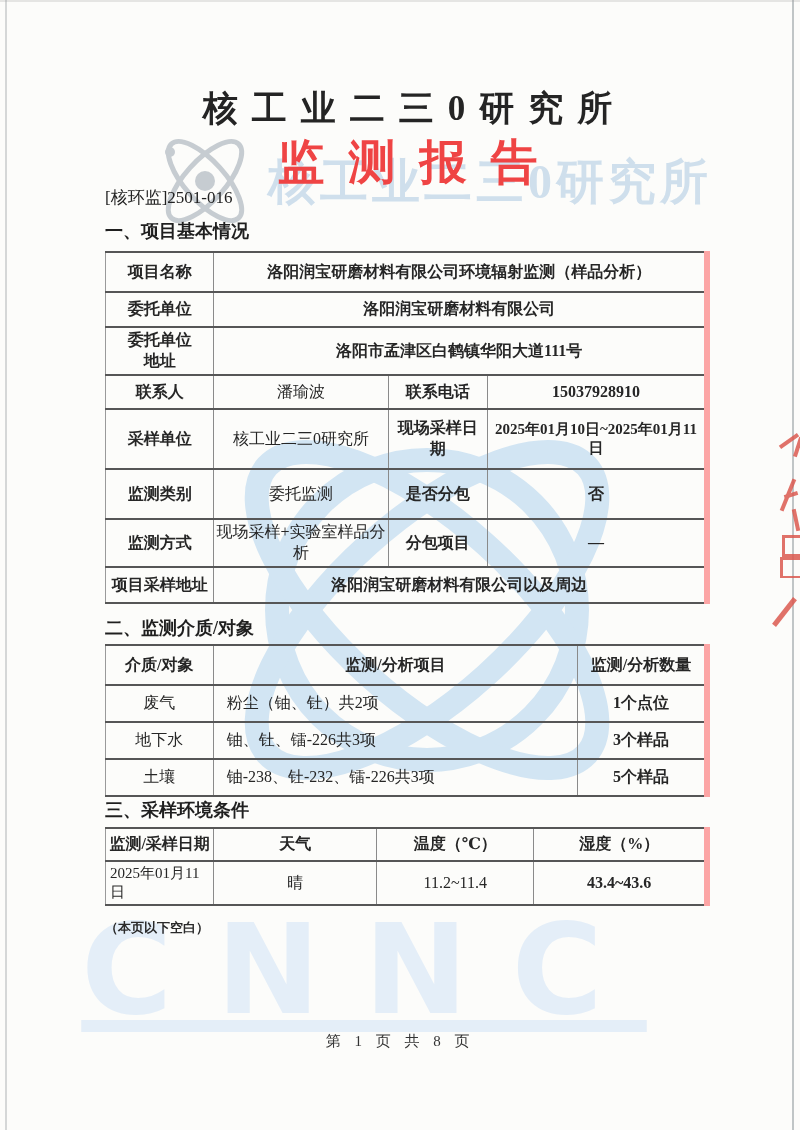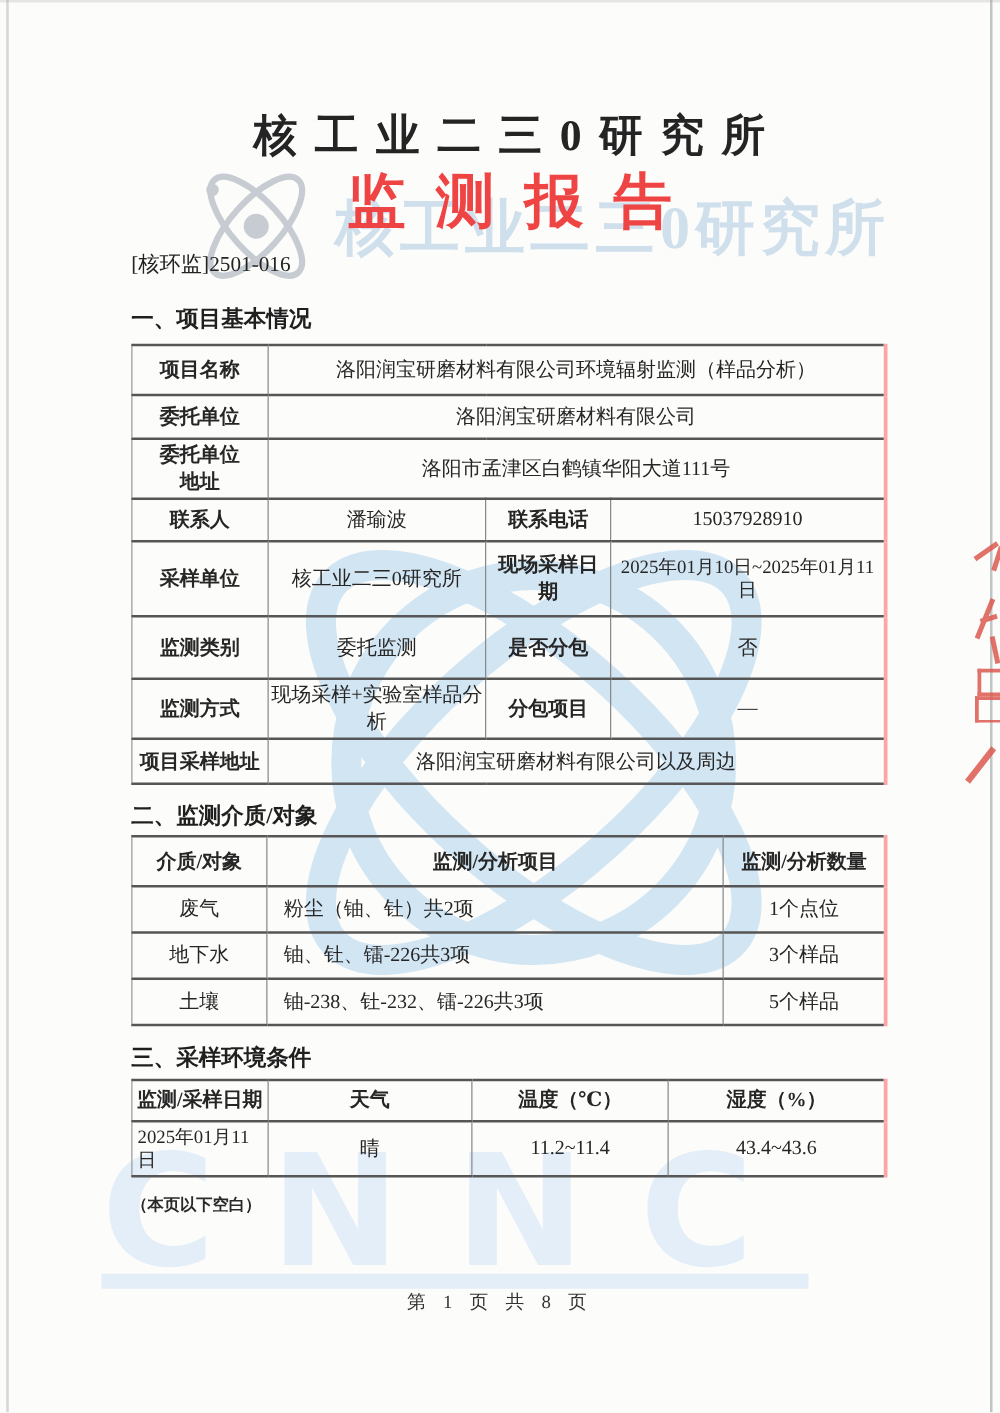--- a/index.html
+++ b/index.html
@@ -39,41 +39,41 @@
   .org-title{
     margin:0;padding-top:88px;
     text-align:center;font-size:35px;line-height:42px;
     font-weight:bold;letter-spacing:14px;padding-left:14px;color:#242424;
   }
   .report-title{
     margin:6px 0 0 0;text-align:center;
     font-size:47px;line-height:52px;font-weight:bold;
     letter-spacing:24px;padding-left:24px;color:#ef4444;
   }
-  .doc-number{margin-top:14px;font-size:17px;line-height:20px;}
+  .doc-number{margin-top:0;font-size:17px;line-height:20px;}
   .sec-heading{font-size:18px;line-height:22px;font-weight:bold;color:#1f1f1f;}
-  .sh1{margin-top:22px;}
+  .sh1{margin-top:12px;}
   .sh2{margin-top:13px;}
-  .sh3{margin-top:14px;}
+  .sh3{margin-top:2px;}
 
   table{border-collapse:collapse;width:605px;table-layout:fixed;}
   .t{margin-top:9px;}
   .t2{margin-top:5px;}
   .t3{margin-top:6px;}
   td,th{
     border-top:2px solid #565656;
     border-bottom:2px solid #565656;
     border-left:1px solid #8a8a8a;
     border-right:1px solid #8a8a8a;
     font-size:16px;padding:2px 4px;
     text-align:center;vertical-align:middle;
     color:#262626;overflow:hidden;
   }
   table .outer-l{border-left:1px solid #9a9a9a;}
-  table .outer-r{border-right:3px solid #fca5a5;}
+  table .outer-r{border-right:6px solid #fca5a5;font-weight:bold;}
   .lbl{font-weight:bold;white-space:pre-line;}
   .val{font-weight:normal;}
   .left{text-align:left;padding-left:13px;}
   .hdr{font-weight:bold;}
 
   .blank-note{margin-top:13px;font-size:13px;font-weight:bold;color:#2a2a2a;}
 
   .footer{
     position:absolute;left:0;top:1032px;width:800px;
     text-align:center;font-size:15px;letter-spacing:5px;color:#333;

